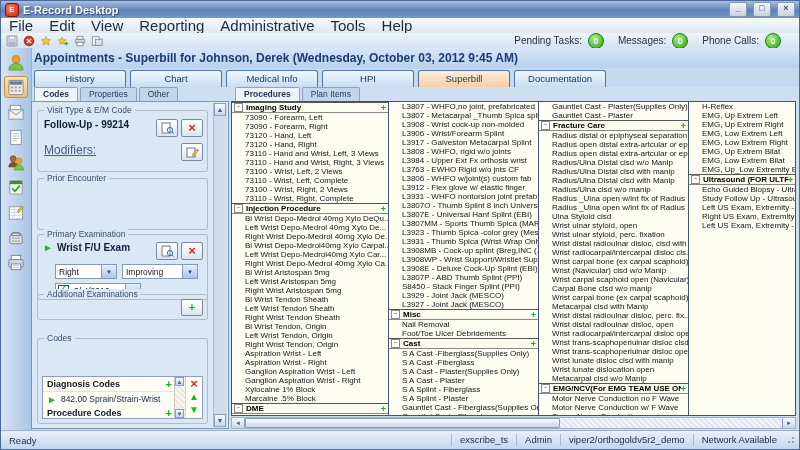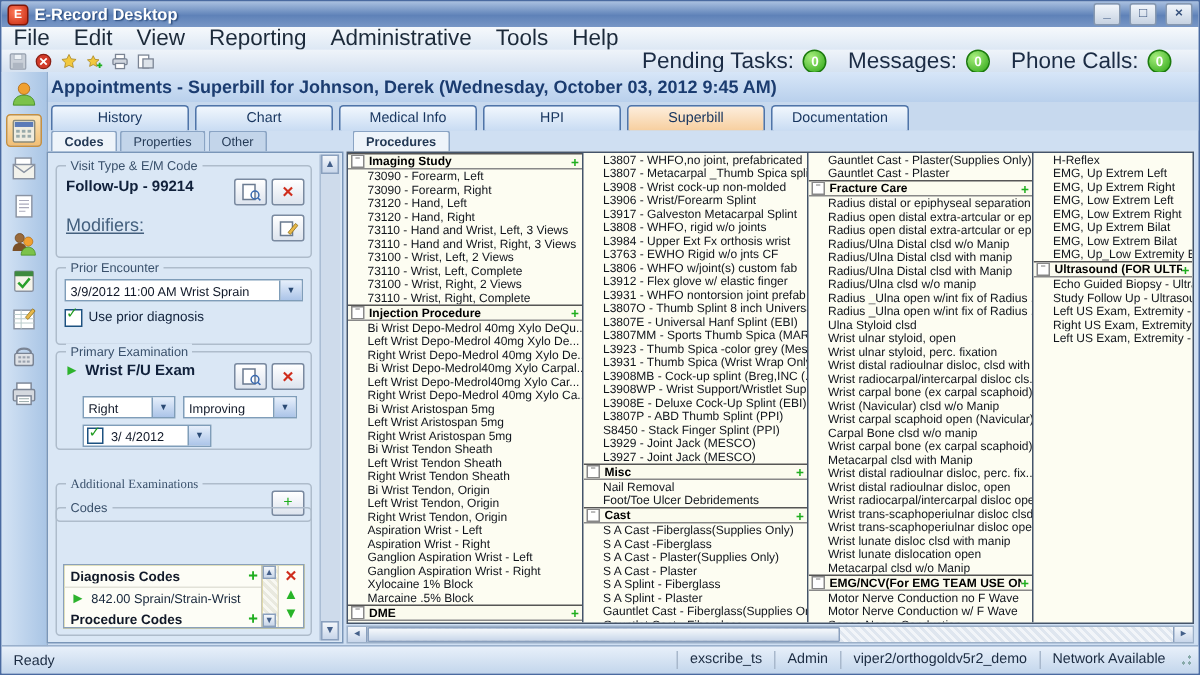--- a/index.html
+++ b/index.html
@@ -12,42 +12,42 @@
   .title-text{color:#fff;font-weight:bold;font-size:11px;text-shadow:1px 1px 1px #2a4a7a;flex:1;}
   .winbtn{width:16px;height:13px;margin-left:2px;border:1px solid #8698b0;border-radius:2px;background:linear-gradient(#f2f6fb,#c6d2e2);font-size:9px;line-height:11px;text-align:center;color:#37517c;font-weight:bold;}
 
   
   .menubar{position:absolute;top:17px;left:0;right:0;height:15px;background:linear-gradient(#f6f9fc,#dde8f4);display:flex;align-items:center;font-size:15px;color:#1c2a3a;}
   .menuitem{padding:0 8px;}
   .toolbar{position:absolute;top:32px;left:0;right:0;height:15px;background:linear-gradient(#eff4fa,#d6e2f1);border-bottom:1px solid #b6c7dc;display:flex;align-items:center;padding-left:4px;gap:3px;}
   .tbicon{width:14px;height:13px;display:inline-flex;align-items:center;justify-content:center;}
   .tbicon svg{width:12px;height:12px;}
   .indicators{margin-left:auto;display:flex;align-items:center;gap:6px;padding-right:10px;}
-  .indlabel{font-size:15px;color:#1b2b44;}
+  .indlabel{font-size:10px;color:#1b2b44;}
   .indball{width:14px;height:14px;border-radius:50%;background:radial-gradient(circle at 35% 30%,#a8ef7e,#2ba414);border:1px solid #1c7a0e;color:#fff;font-size:9px;font-weight:bold;line-height:14px;text-align:center;margin-right:8px;}
 
   
   .appheader{position:absolute;top:47px;left:0;right:0;height:20px;background:linear-gradient(#d7e6f8,#b9d0ec);border-bottom:1px solid #9db8da;display:flex;align-items:center;}
   .avatar{width:18px;height:18px;margin:0 8px 0 7px;}
   .apptitle{font-size:12px;font-weight:bold;color:#1b3c70;}
 
   
   .tabstrip{position:absolute;top:67px;left:0;right:0;height:19px;background:#c7d9ee;display:flex;gap:4px;padding:2px 0 0 33px;box-sizing:border-box;}
   .tab{min-width:66px;padding:0 12px;height:16px;line-height:16px;text-align:center;font-size:9.5px;color:#16345e;border:1px solid #4f74a8;border-bottom:none;border-radius:3px 3px 0 0;background:linear-gradient(#f1f7fd,#c9dcf3);}
   .tab.active{background:linear-gradient(#fdeedd,#f7cf9f);}
 
   
   .iconstrip{position:absolute;left:0;top:47px;width:30px;bottom:18px;background:linear-gradient(90deg,#d4e3f4,#a9c5e5);border-right:1px solid #93afd0;}
   .sideicon{width:24px;height:22px;margin:3px auto 2px auto;display:flex;align-items:center;justify-content:center;border-radius:3px;}
   .sideicon svg{width:20px;height:19px;}
   .sideicon.active{background:linear-gradient(#fbe3b5,#f2bf76);border:1px solid #c79040;box-sizing:border-box;}
 
   
   .lp-tabs{position:absolute;left:33px;top:86px;height:14px;display:flex;gap:2px;}
-  .rp-tabs{position:absolute;left:234px;top:86px;height:14px;display:flex;gap:2px;flex-direction:column;}
+  .rp-tabs{position:absolute;left:234px;top:86px;height:14px;display:flex;gap:2px;}
   .subtab{padding:0 8px;font-size:8.5px;line-height:13px;color:#243a56;border:1px solid #8aa4c4;border-bottom:none;border-radius:2px 2px 0 0;background:#c3d5ea;}
   .subtab.active{background:#eef4fa;font-weight:bold;}
   .lp-body{position:absolute;left:30px;top:100px;width:198px;bottom:20px;background:#dae7f5;border:1px solid #7a96b8;box-sizing:border-box;}
   .lp-scrollbar{position:absolute;right:1px;top:1px;bottom:1px;width:13px;background:#cedbeb;border-left:1px solid #aabdd4;}
   .sbtn{position:absolute;left:0;width:12px;height:13px;background:linear-gradient(#f4f7fb,#c8d6ea);border:1px solid #8aa0be;box-sizing:border-box;font-size:7px;color:#44608a;text-align:center;line-height:12px;}
   .group{position:absolute;left:5px;right:20px;border:1px solid #aebccb;border-radius:3px;}
   .grouplabel{position:absolute;top:-6px;left:6px;background:#dae7f5;padding:0 3px;font-size:8.5px;color:#39506b;}
   .gb-row{display:flex;align-items:flex-start;}
   .bold10{font-size:10px;font-weight:bold;color:#10203a;}
   .minibtn{width:20px;height:16px;border:1px solid #7a8aa0;border-radius:2px;background:linear-gradient(#ffffff,#dde4ee);display:inline-flex;align-items:center;justify-content:center;margin-left:3px;}
@@ -320,30 +320,20 @@
                 <rect x="1" y="2" width="8" height="9" fill="#fff" stroke="#6a7a90"></rect>
                 <path d="M6 9l5-6 1.6 1.3-5 6z" fill="#e8b84a" stroke="#8a6a10" stroke-width="0.5"></path>
               </svg>
           </span>
         </span>
       </div>
     </div>
 
     <div class="group" style="top:76px;height:50px;">
       <span class="grouplabel">Prior Encounter</span>
-      <div style="padding:7px 5px 0 5px;">
-        <div class="combo">
-          <span class="cval">3/9/2012 11:00 AM Wrist Sprain</span>
-          <span class="cbtn">▼</span>
-        </div>
-        <div class="gb-row" style="padding-top:5px;">
-          <span class="checkbox checked"></span>
-          <span class="cblabel">Use prior diagnosis</span>
-        </div>
-      </div>
     </div>
 
     <div class="group" style="top:132px;height:64px;">
       <span class="grouplabel">Primary Examination</span>
       <div class="gb-row" style="padding:7px 4px 0 5px;">
         <span class="garrow">►</span>
         <span class="bold10">Wrist F/U Exam</span>
         <span style="margin-left:auto;display:flex;">
           <span class="minibtn">
             <svg viewBox="0 0 13 12">
@@ -369,21 +359,21 @@
       </div>
       <div class="gb-row" style="padding:4px 4px 0 17px;">
         <div class="combo" style="width:86px;">
           <span class="checkbox checked" style="margin:0 2px;width:9px;height:9px;"></span>
           <span class="cval">3/ 4/2012</span>
           <span class="cbtn">▼</span>
         </div>
       </div>
     </div>
 
-    <div class="group" style="top:220px;height:24px;font-family:Liberation Serif, serif;">
+    <div class="group" style="top:192px;height:24px;">
       <span class="grouplabel">Additional Examinations</span>
       <div class="gb-row" style="padding:4px 4px 0 5px;">
         <span style="margin-left:auto;">
           <span class="plusbtn">
               <span class="gplus">+</span>
             </span>
         </span>
       </div>
     </div>
 

